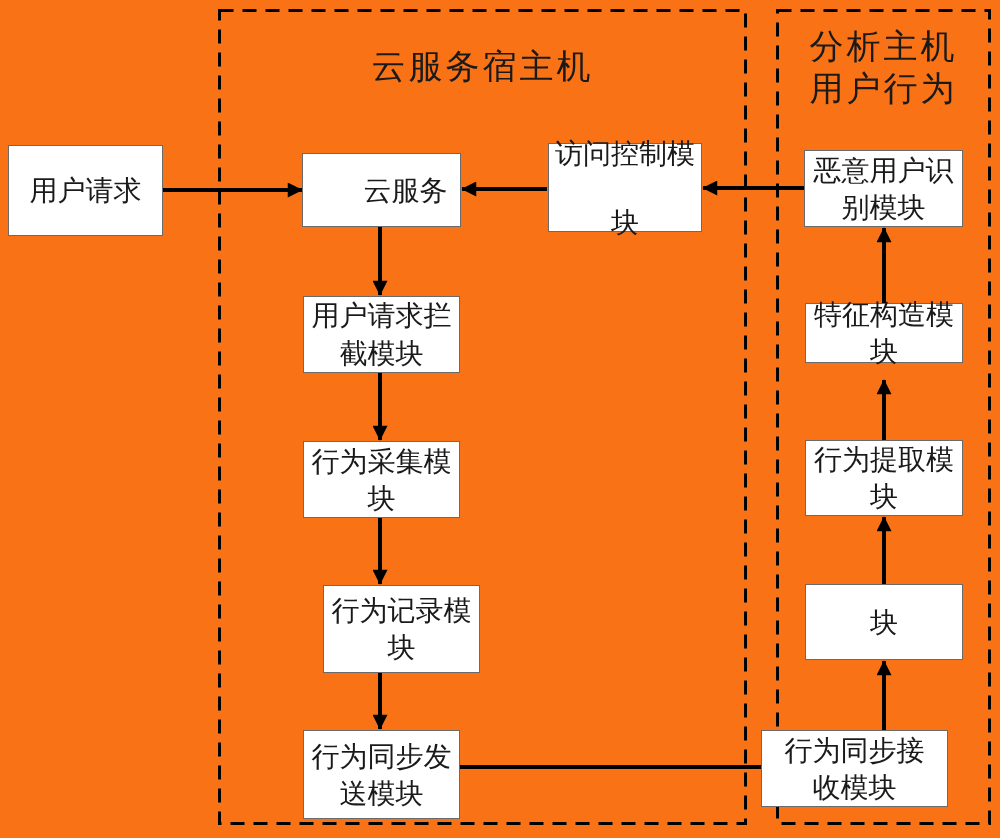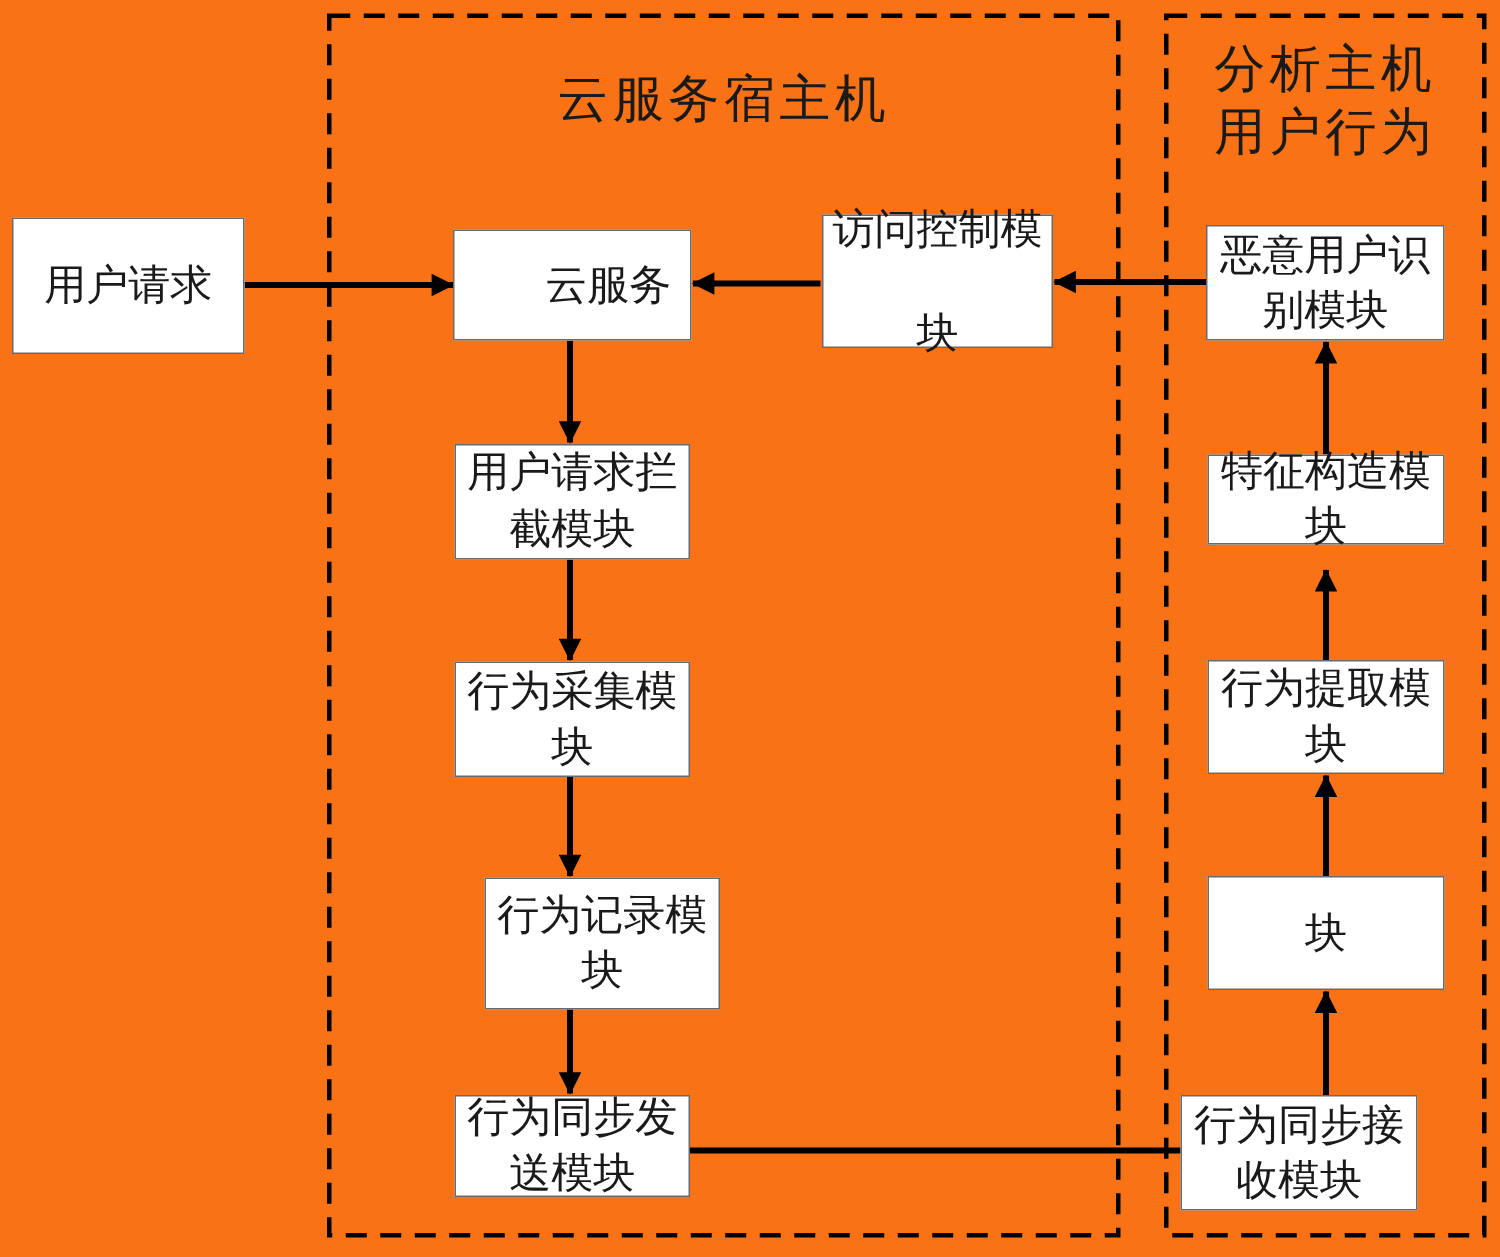--- a/index.html
+++ b/index.html
@@ -109,37 +109,37 @@
   <div class="node" style="left:303px; top:441px; width:157px; height:77px;">
     <div>行为采集模</div>
     <div>块</div>
   </div>
 
   <div class="node" style="left:303px; top:585px; width:157px; height:88px;margin-left:20px;">
     <div>行为记录模</div>
     <div>块</div>
   </div>
 
-  <div class="node" style="left:303px; top:730px; width:157px; height:68px;">
+  <div class="node" style="left:303px; top:730px; width:157px; height:89px;">
     <div>行为同步发</div>
     <div>送模块</div>
   </div>
 
   <div class="node" style="left:805px; top:303px; width:158px; height:60px;">
     <div>特征构造模</div>
     <div>块</div>
   </div>
 
   <div class="node" style="left:805px; top:440px; width:158px; height:76px;">
     <div>行为提取模</div>
     <div>块</div>
   </div>
 
   <div class="node" style="left:805px; top:584px; width:158px; height:76px;">
     <div>块</div>
   </div>
 
-  <div class="node" style="left:787px; top:730px; width:158px; height:77px;">
+  <div class="node" style="left:761px; top:730px; width:187px; height:77px;">
     <div>行为同步接</div>
     <div>收模块</div>
   </div>
 
 </div>
 
 </body></html>

